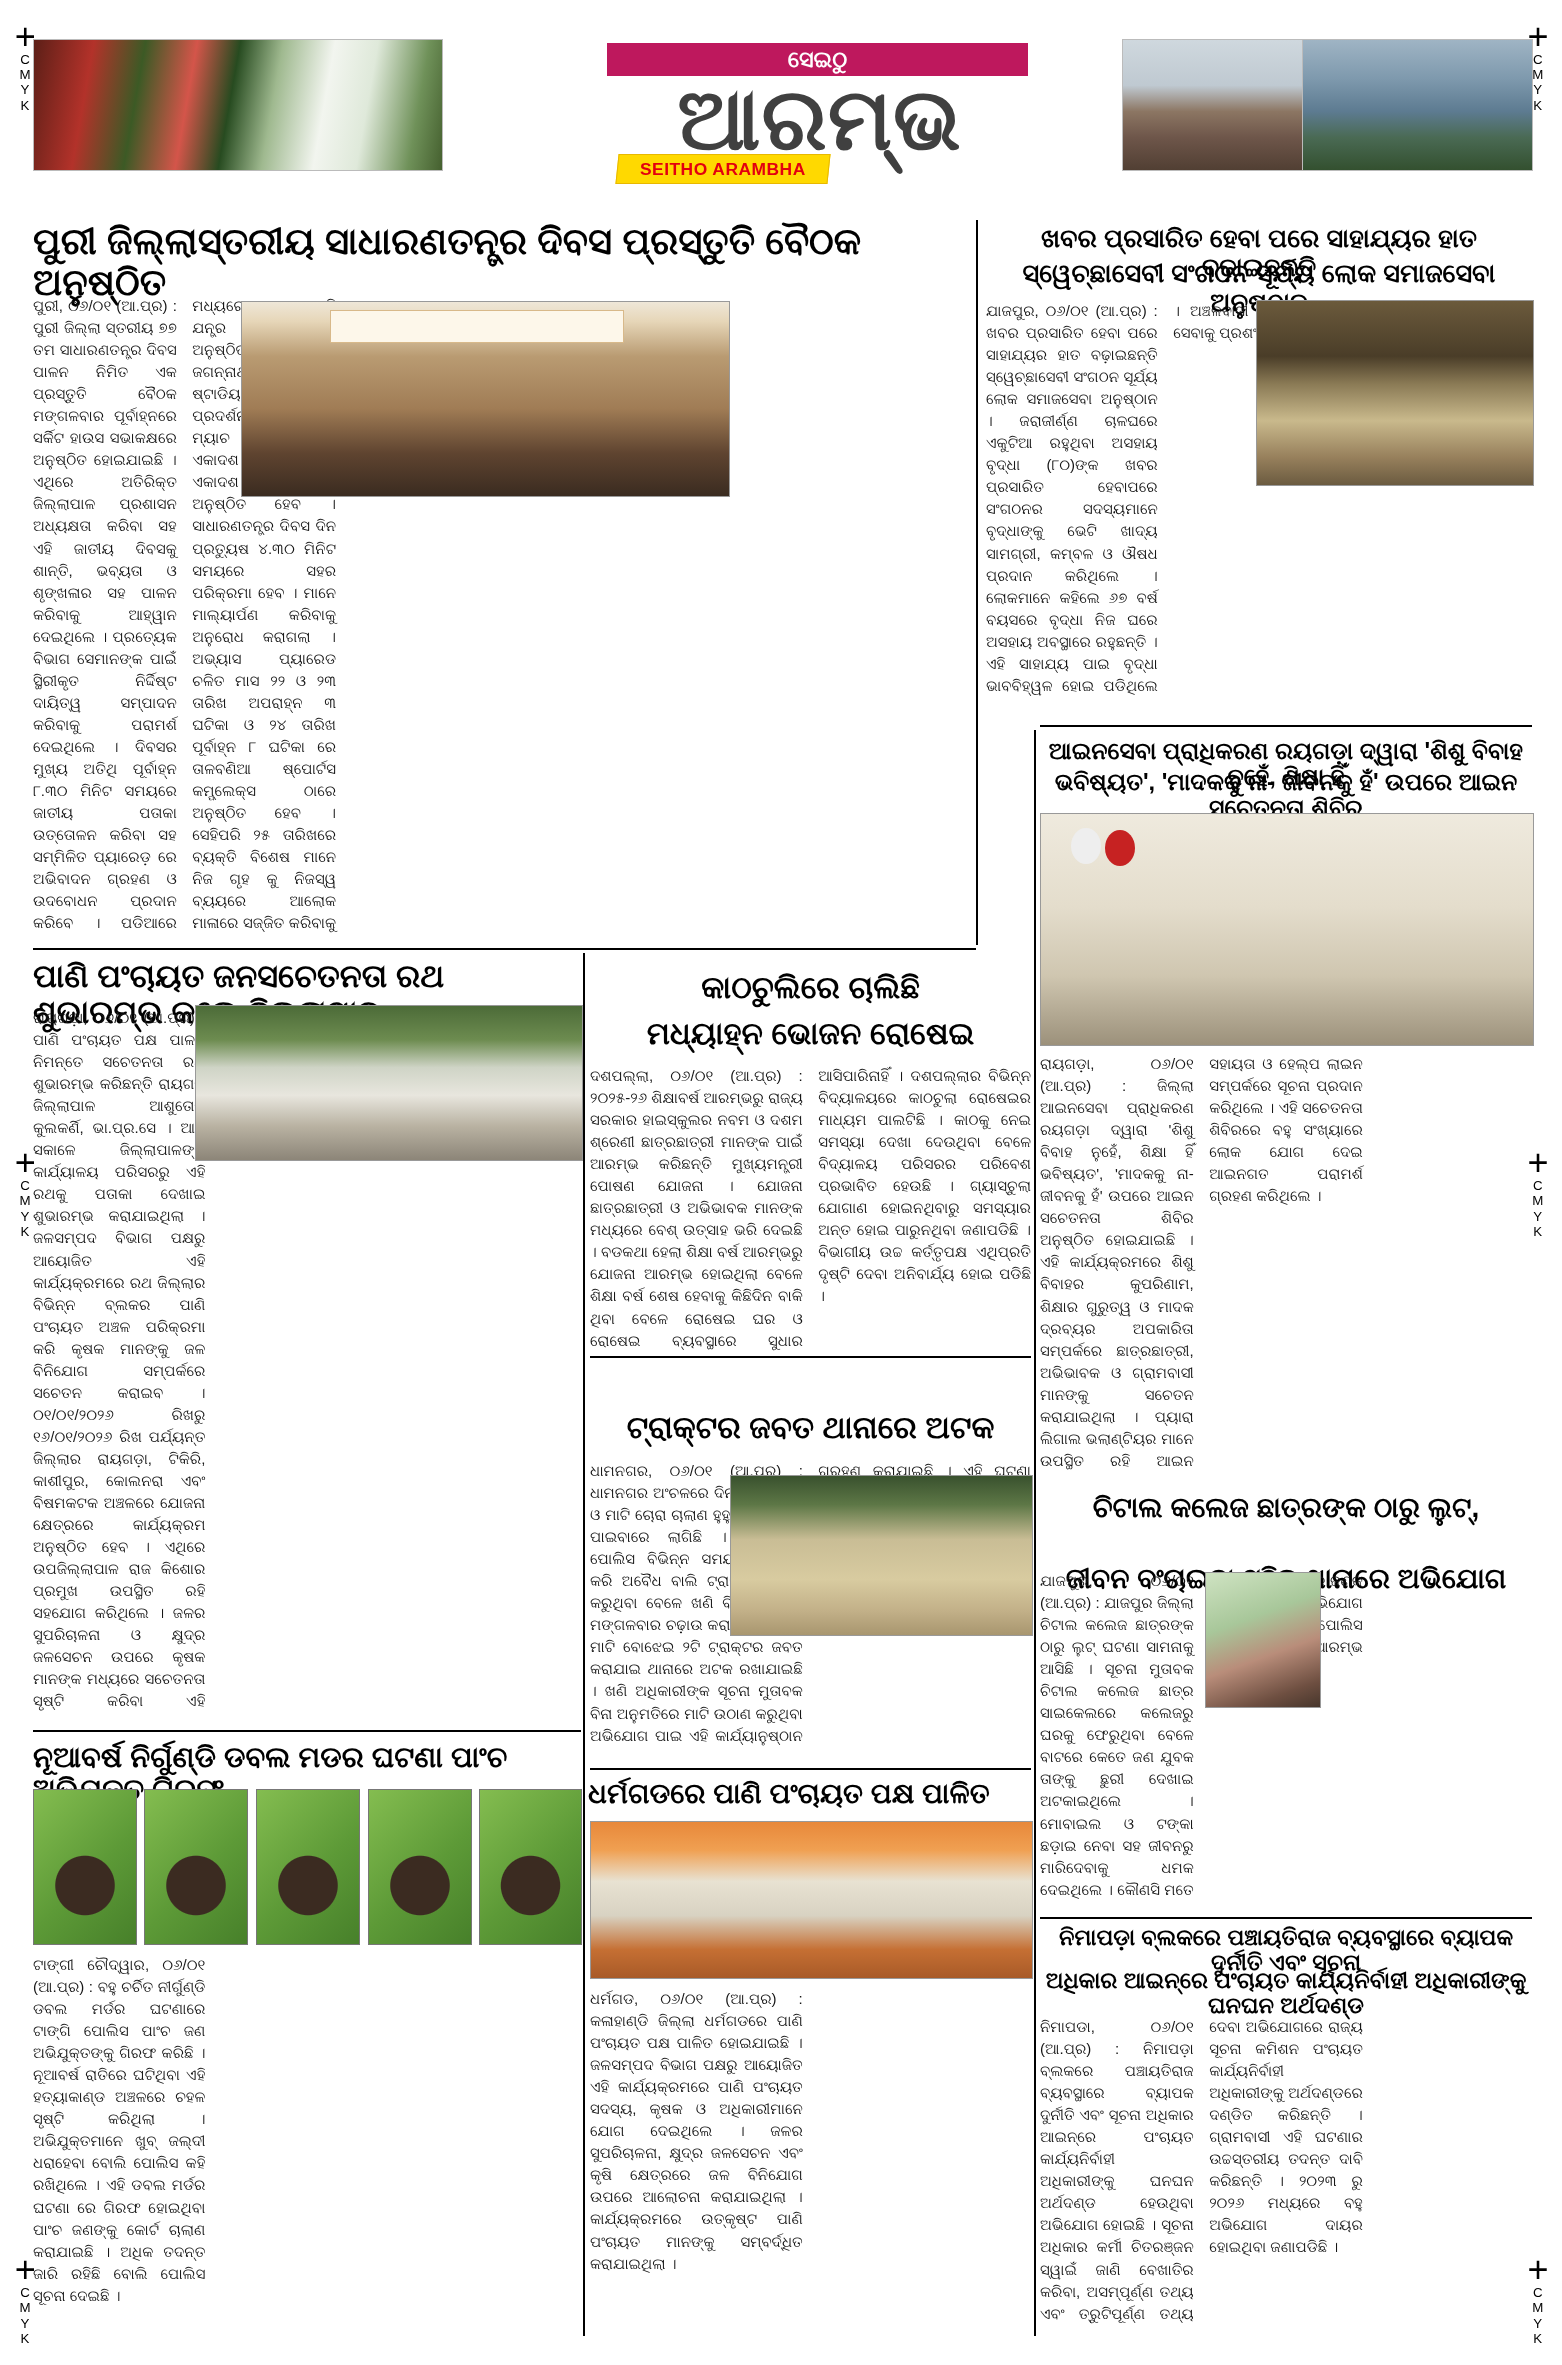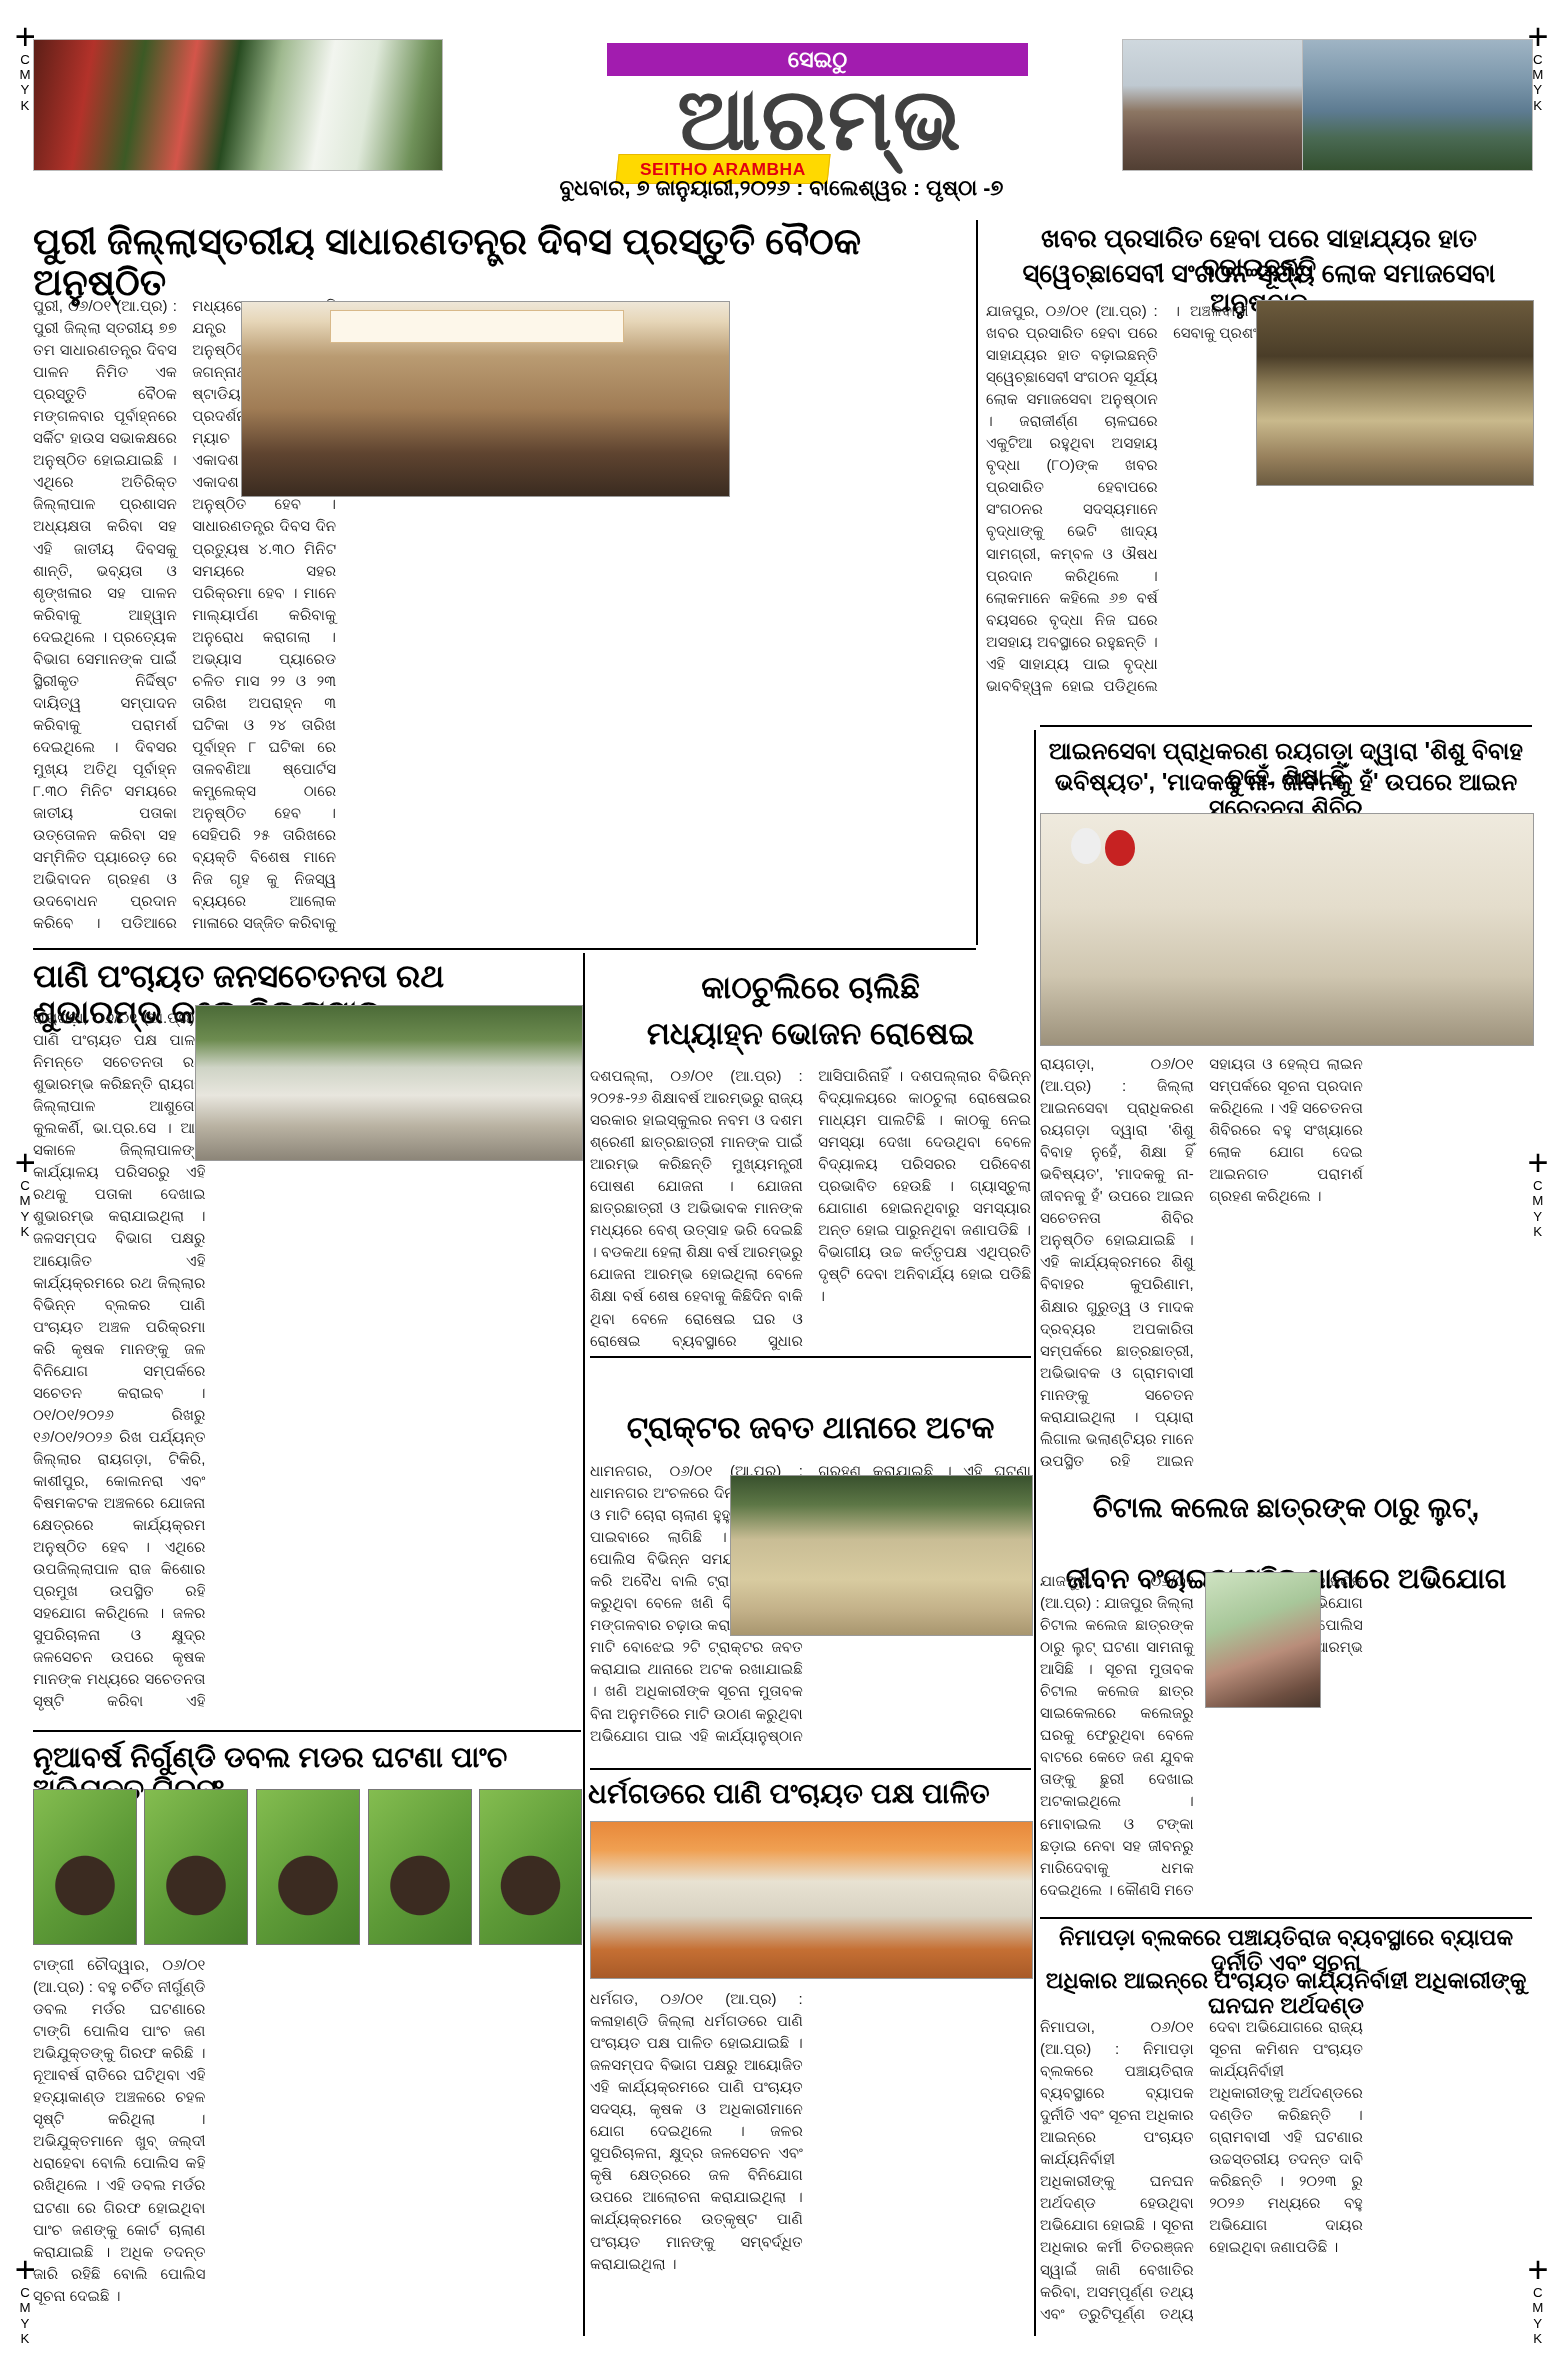--- a/index.html
+++ b/index.html
@@ -10,21 +10,21 @@
   .regmark .cross{font-size:36px;line-height:31px;font-weight:400;}
   .regmark .cmyk{font-size:13.3px;line-height:15.4px;letter-spacing:0.5px;white-space:pre-line;}
   
   .mast-photo{position:absolute;border:0.5px solid #bbb;}
   .mp-left{left:33px;top:39px;width:408px;height:130px;
      background:linear-gradient(100deg,#5c1f17 0%,#b3322a 14%,#3c5a25 26%,#d4554a 38%,#274b20 48%,#9fb98f 58%,#f2f5ef 70%,#dfe9da 80%,#6f9159 92%,#45602f 100%);}
   .mp-temple{left:1122px;top:39px;width:179px;height:130px;
      background:linear-gradient(180deg,#cfd8de 0%,#bfc9d1 35%,#8c7663 55%,#6e564a 75%,#513f33 100%);}
   .mp-dam{left:1302px;top:39px;width:229px;height:130px;
      background:linear-gradient(180deg,#9fb4c4 0%,#7e99ad 30%,#5d7b91 55%,#4a6a54 75%,#33502f 100%);}
-  .mast-bar{position:absolute;left:607px;top:43px;width:421px;height:33px;background:#a21caf;
+  .mast-bar{position:absolute;left:607px;top:43px;width:421px;height:33px;background:#be185d;
      display:flex;align-items:center;justify-content:center;}
   .mast-bar span{color:#fff;font-size:22.5px;font-weight:700;}
   .mast-logo{position:absolute;left:589px;top:66px;width:461px;height:108px;
      display:flex;align-items:center;justify-content:center;font-size:86px;font-weight:800;color:#404040;letter-spacing:1px;}
   .mast-banner{position:absolute;left:617px;top:154px;width:210px;height:28px;background:#ffd900;
      transform:skewX(-6deg);display:flex;align-items:center;justify-content:center;border:1px solid #e8b800;}
   .mast-banner span{color:#e3000f;font-weight:800;font-size:17.4px;letter-spacing:0.5px;transform:skewX(6deg);}
   .page-dateline{position:absolute;left:0;top:176px;width:1563px;text-align:center;
      font-size:21.5px;font-weight:700;color:#000;}
   
@@ -101,21 +101,20 @@
   <div class="mast-photo mp-left"></div>
   <div class="mast-photo mp-temple"></div>
   <div class="mast-photo mp-dam"></div>
   <div class="mast-bar">
     <span>ସେଇଠୁ</span>
   </div>
   <div class="mast-logo">ଆରମ୍ଭ</div>
   <div class="mast-banner">
     <span>SEITHO ARAMBHA</span>
   </div>
-  <div class="page-dateline">ବୁଧବାର, ୭ ଜାନୁୟାରୀ,୨୦୨୬ : ବାଲେଶ୍ୱର : ପୃଷ୍ଠା -୭</div>
 
   <div class="vrule" style="left:976px;top:220px;width:1.5px;height:725px;"></div>
   <div class="vrule" style="left:583px;top:953px;width:1.5px;height:1383px;"></div>
   <div class="vrule" style="left:1034px;top:730px;width:1.5px;height:1606px;"></div>
   <div class="hrule" style="left:33px;top:948px;width:943px;height:1.5px;"></div>
   <div class="hrule" style="left:1040px;top:725px;width:492px;height:1.5px;"></div>
   <div class="hrule" style="left:33px;top:1730px;width:548px;height:1.5px;"></div>
   <div class="hrule" style="left:590px;top:1356px;width:441px;height:1.5px;"></div>
   <div class="hrule" style="left:590px;top:1768px;width:441px;height:1.5px;"></div>
   <div class="hrule" style="left:1040px;top:1917px;width:492px;height:1.5px;"></div>

